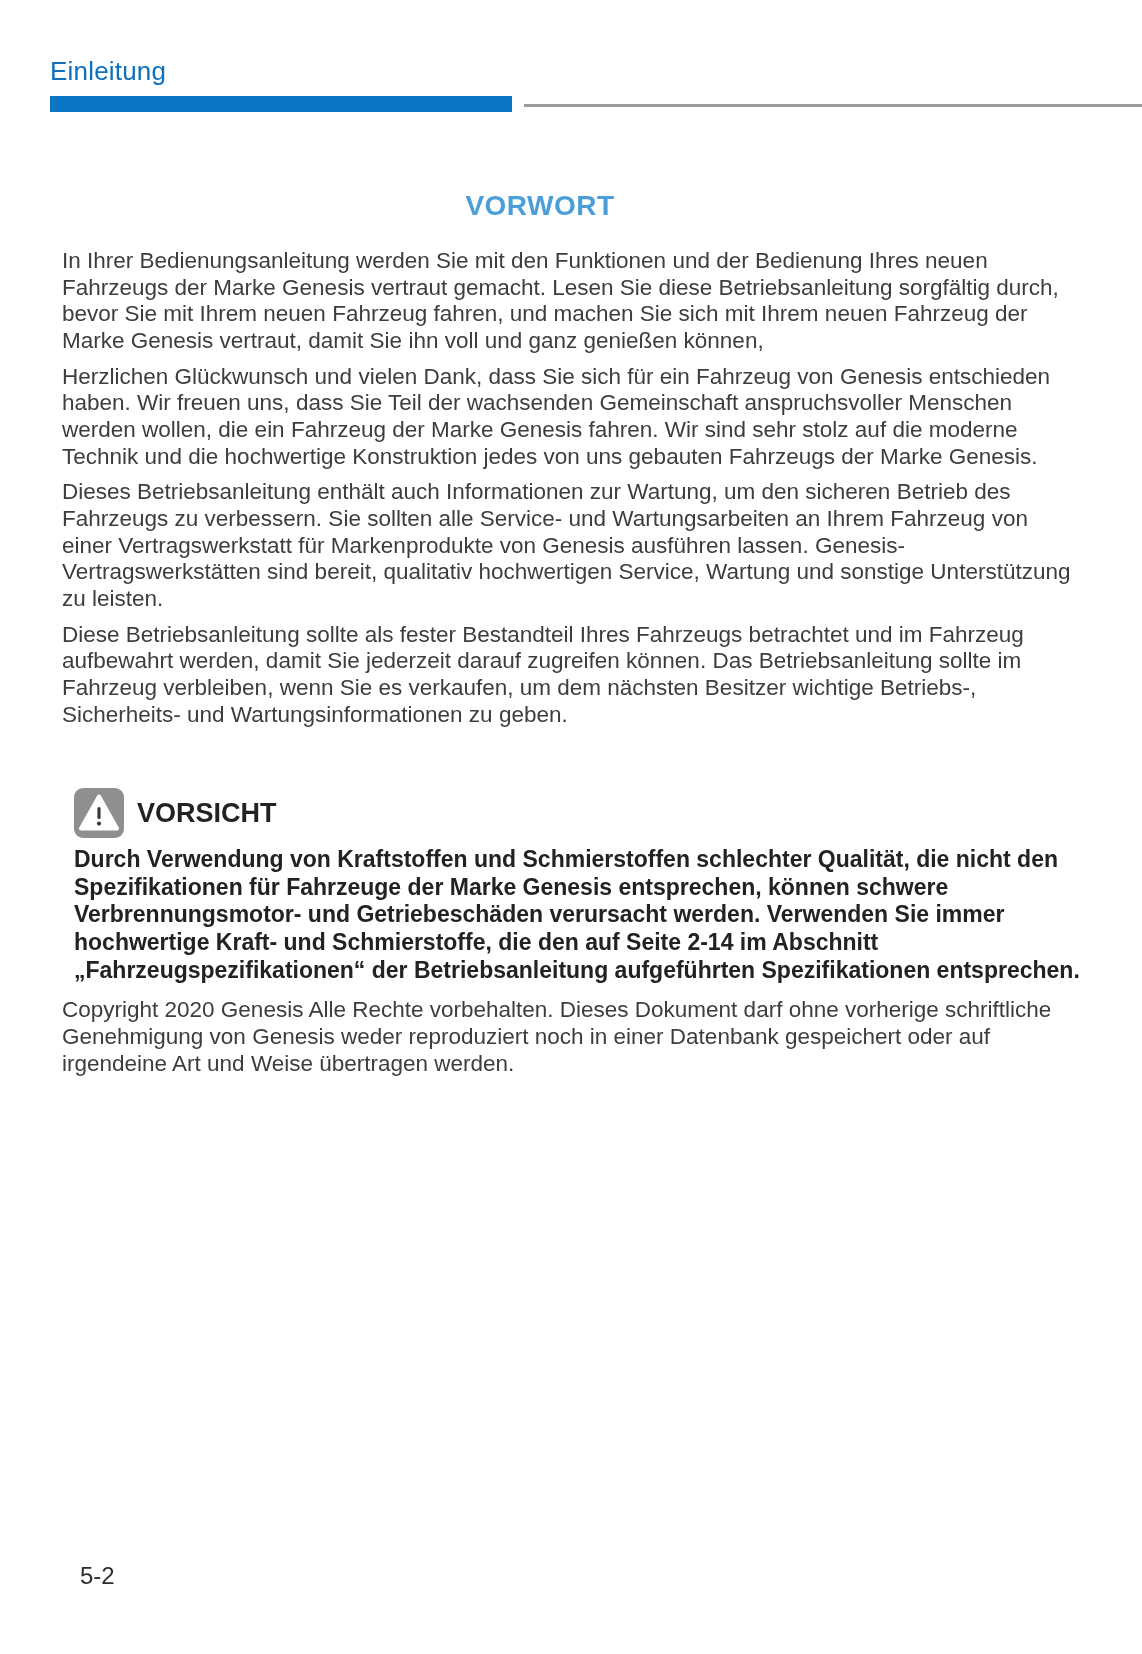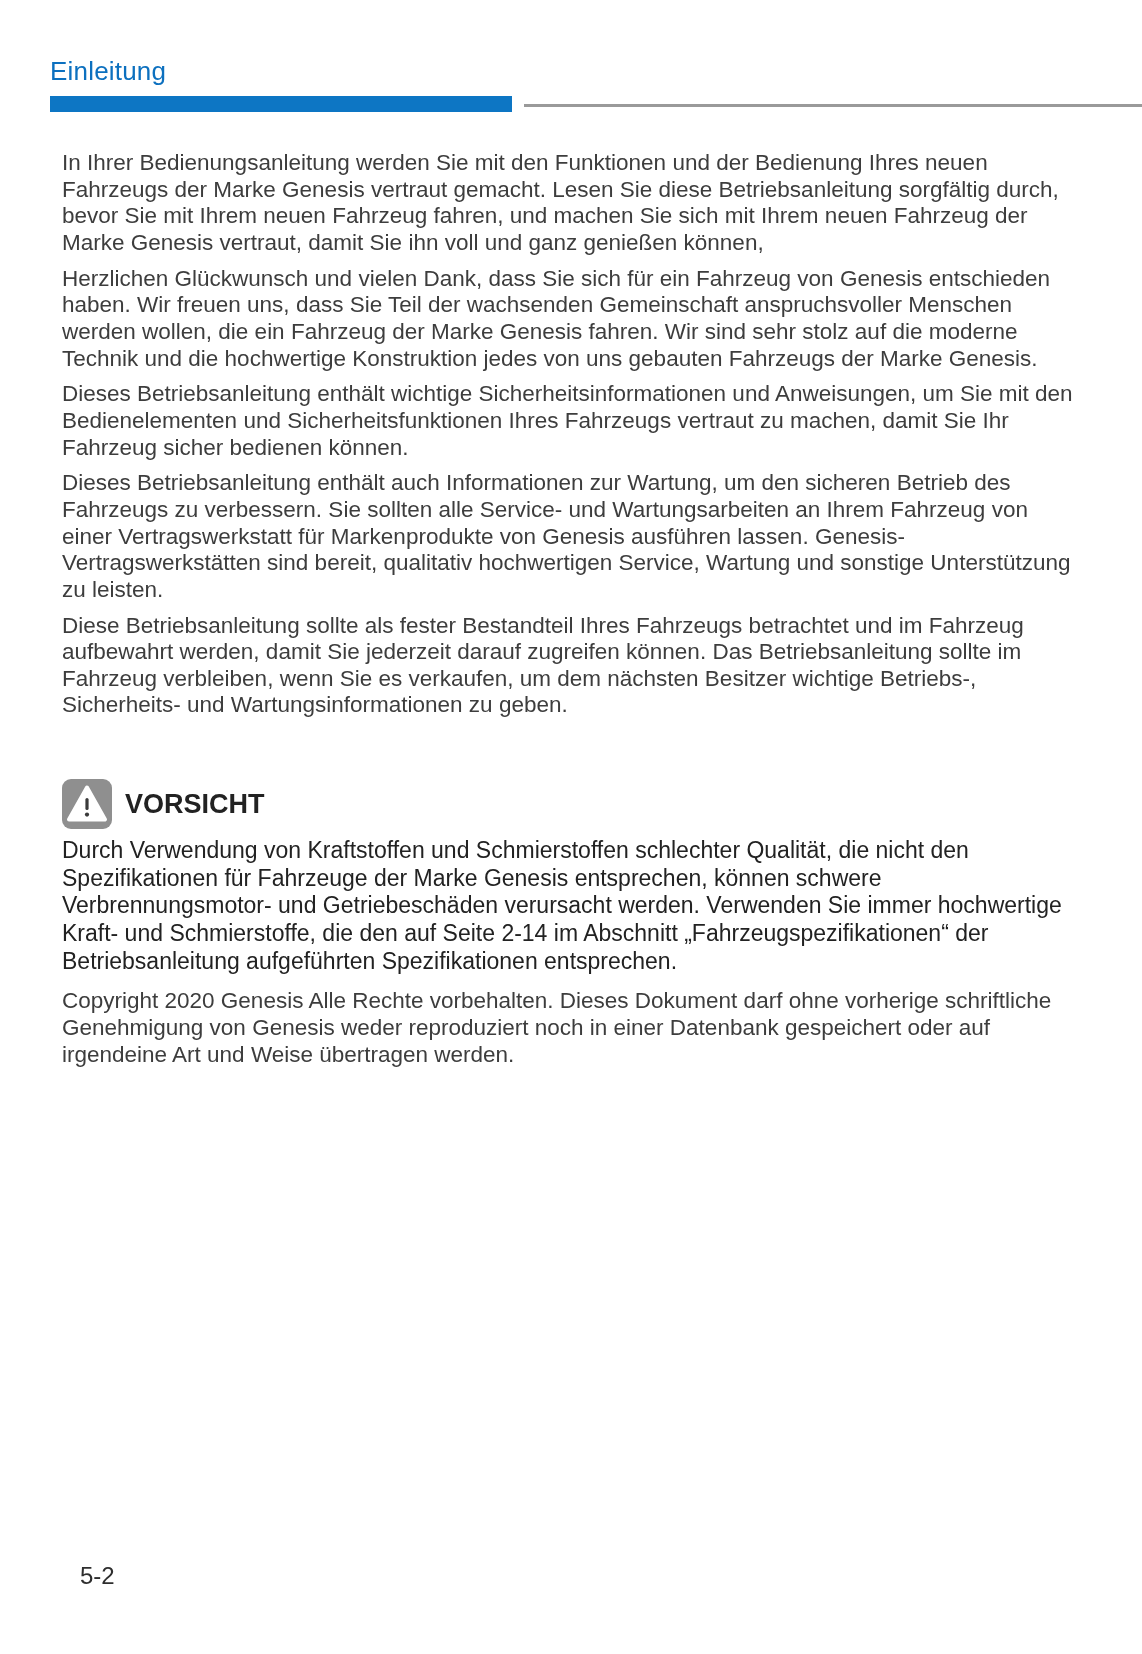--- a/index.html
+++ b/index.html
@@ -66,41 +66,41 @@
   .company-heading{
     width:956px;
     margin:46px 0 0 0;
     text-align:center;
     font-size:28px;
     font-weight:bold;
     color:var(--heading-blue);
     letter-spacing:0.5px;
   }
   
-  .caution{margin-top:60px;}
+  .caution{margin-top:60px;margin-left:12px;}
   .caution-header{
     display:flex;
     align-items:center;
     gap:13px;
   }
   .caution-icon{
     width:50px; height:50px;
     flex:0 0 auto;
     display:inline-block;
   }
   .caution-icon svg{display:block;width:50px;height:50px;}
   .caution-label{
     font-size:27px;
     font-weight:bold;
     color:var(--bold-text);
   }
   .caution-body{
     margin-top:8px;
     font-size:23px;
-    font-weight:normal;
+    font-weight:bold;
     line-height:1.2;
     color:var(--bold-text);
   }
   .copyright{
     margin-top:12px;
     font-size:22.5px;
     line-height:1.2;
     color:var(--body-text);
   }
   
@@ -115,24 +115,24 @@
 <body>
 
 <div class="page">
 
   <div class="section-label">Einleitung</div>
   <div class="rule-blue"></div>
   <div class="rule-gray"></div>
 
   <div class="main">
 
+    <h1 class="page-title">VORWORT</h1>
 
     <p class="body-par">In Ihrer Bedienungsanleitung werden Sie mit den Funktionen und der Bedienung Ihres neuen Fahrzeugs der Marke Genesis vertraut gemacht. Lesen Sie diese Betriebsanleitung sorgfältig durch, bevor Sie mit Ihrem neuen Fahrzeug fahren, und machen Sie sich mit Ihrem neuen Fahrzeug der Marke Genesis vertraut, damit Sie ihn voll und ganz genießen können,</p>
     <p class="body-par">Herzlichen Glückwunsch und vielen Dank, dass Sie sich für ein Fahrzeug von Genesis entschieden haben. Wir freuen uns, dass Sie Teil der wachsenden Gemeinschaft anspruchsvoller Menschen werden wollen, die ein Fahrzeug der Marke Genesis fahren. Wir sind sehr stolz auf die moderne Technik und die hochwertige Konstruktion jedes von uns gebauten Fahrzeugs der Marke Genesis.</p>
-    <p class="body-par">Dieses Betriebsanleitung enthält wichtige Sicherheitsinformationen und Anweisungen, um Sie mit den Bedienelementen und Sicherheitsfunktionen Ihres Fahrzeugs vertraut zu machen, damit Sie Ihr Fahrzeug sicher bedienen können.</p>
     <p class="body-par">Dieses Betriebsanleitung enthält auch Informationen zur Wartung, um den sicheren Betrieb des Fahrzeugs zu verbessern. Sie sollten alle Service- und Wartungsarbeiten an Ihrem Fahrzeug von einer Vertragswerkstatt für Markenprodukte von Genesis ausführen lassen. Genesis-Vertragswerkstätten sind bereit, qualitativ hochwertigen Service, Wartung und sonstige Unterstützung zu leisten.</p>
     <p class="body-par">Diese Betriebsanleitung sollte als fester Bestandteil Ihres Fahrzeugs betrachtet und im Fahrzeug aufbewahrt werden, damit Sie jederzeit darauf zugreifen können. Das Betriebsanleitung sollte im Fahrzeug verbleiben, wenn Sie es verkaufen, um dem nächsten Besitzer wichtige Betriebs-, Sicherheits- und Wartungsinformationen zu geben.</p>
 
 
     <section class="caution">
       <div class="caution-header">
         <span class="caution-icon">
           <svg viewBox="0 0 50 50" xmlns="http://www.w3.org/2000/svg" aria-hidden="true">
             <rect x="0" y="0" width="50" height="50" rx="9" fill="#8f8f8f"></rect>
             <path d="M25 8.5 L43 40.5 H7 Z" fill="#ffffff" stroke="#ffffff" stroke-width="4" stroke-linejoin="round"></path>

